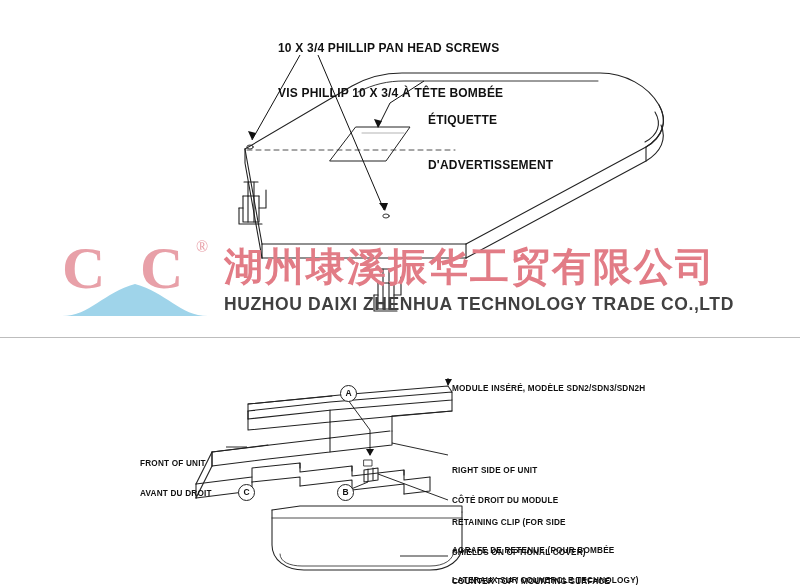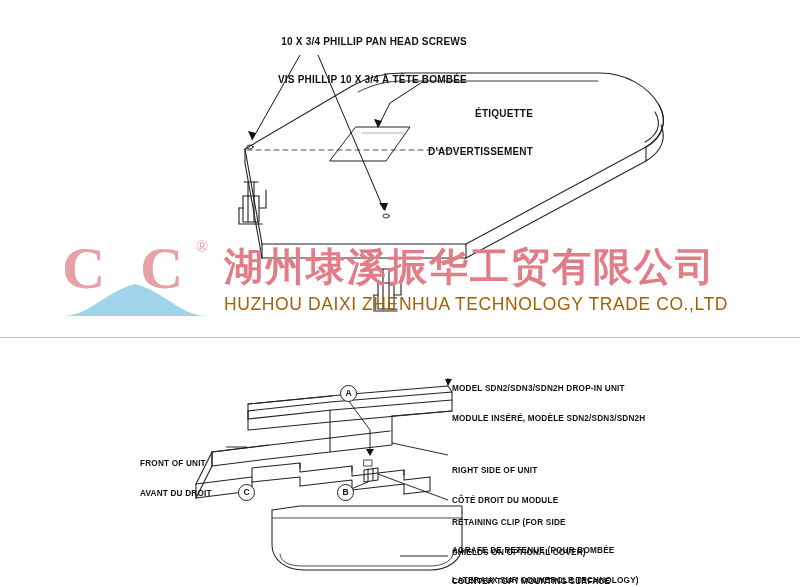--- a/index.html
+++ b/index.html
@@ -28,24 +28,23 @@
     height: 587px;
     pointer-events: none;
   }
   .lbl {
     position: absolute;
     white-space: pre;
     line-height: 1.25;
     letter-spacing: 0.2px;
   }
   .lbl-top {
-    font-size: 10px;
+    font-size: 12px;
     font-weight: 700;
     color: #111;
-    text-align: right;
   }
   .lbl-bot {
     font-size: 8.2px;
     font-weight: 700;
     color: #111;
   }
   
   #watermark {
     position: absolute;
     left: 0;
@@ -79,22 +78,22 @@
     font-weight: 700;
     color: #e27c86;
     letter-spacing: 2px;
     font-family: Liberation Serif, serif;
   }
   .wm-en {
     position: absolute;
     left: 224px;
     top: 62px;
     font-size: 17.5px;
-    font-weight: 400;
-    color: #a16207;
+    font-weight: 700;
+    color: #404040;
     letter-spacing: 0.6px;
   }
   .wm-swoosh {
     position: absolute;
     left: 60px;
     top: 50px;
     width: 150px;
     height: 36px;
   }
   .divider {
@@ -285,21 +284,20 @@
       <polygon points="448,386 445,379 452,379"></polygon>
       <polygon points="370,456 366,449 374,449"></polygon>
     </g>
   </svg>
 
   <div class="circ" style="left:340px; top:385px;">A</div>
   <div class="circ" style="left:337px; top:484px;">B</div>
   <div class="circ" style="left:238px; top:484px;">C</div>
 
   <div class="lbl lbl-bot" style="left:452px; top:363px;">
-    <div>MODEL SDN2/SDN3/SDN2H DROP-IN UNIT</div>
     <div>MODULE INSÉRÉ, MODÈLE SDN2/SDN3/SDN2H</div>
   </div>
 
   <div class="lbl lbl-bot" style="left:140px; top:438px;">
     <div>FRONT OF UNIT</div>
     <div>AVANT DU DROIT</div>
   </div>
 
   <div class="lbl lbl-bot" style="left:452px; top:497px;">
     <div>RETAINING CLIP (FOR SIDE</div>

